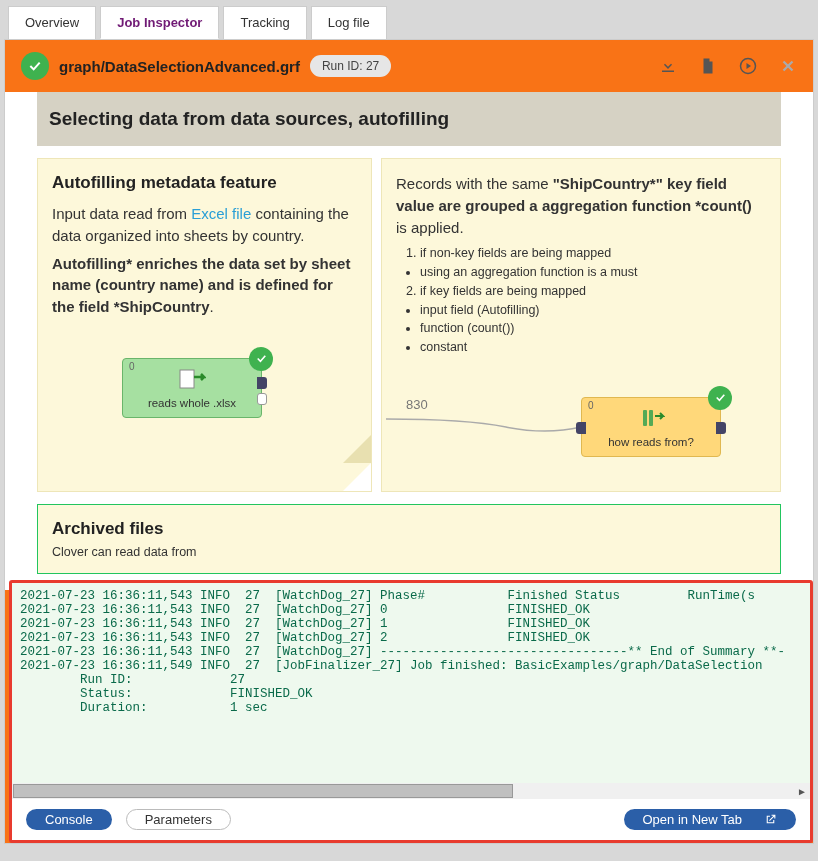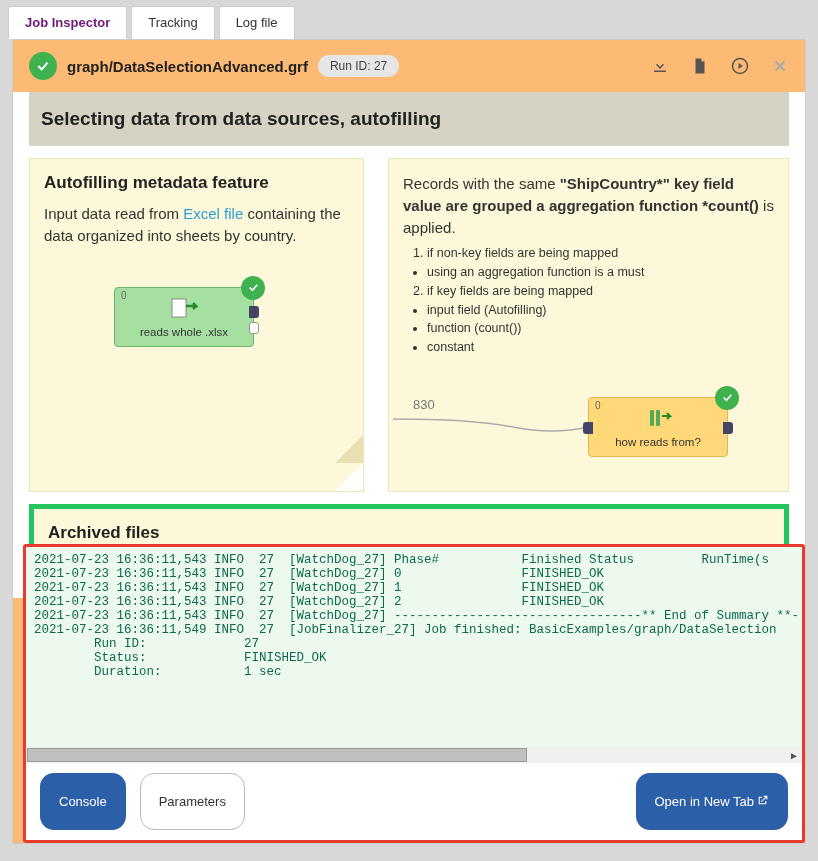--- a/index.html
+++ b/index.html
@@ -2,35 +2,35 @@
 <html><head>
 <meta charset="utf-8">
 <style>
 * { box-sizing: border-box; margin: 0; padding: 0; }
 body { font-family: Arial, sans-serif; font-size: 13px; background: #d8d8d8; width: 818px; height: 861px; overflow: hidden; position: relative; }
 
 .tabs { display: flex; gap: 4px; padding: 6px 8px 0; background: #d8d8d8; }
 .tab { padding: 8px 16px; background: #fff; border: 1px solid #ccc; border-bottom: none; cursor: pointer; font-size: 13px; color: #333; }
 .tab.active { color: #701a75; font-weight: 600; border-bottom: 1px solid #fff; position: relative; z-index: 2; }
 
-.panel { background: #fdba74; margin: 0 12px; border: 1px solid #ccc; min-height: 805px; position: relative; }
+.panel { background: #f97316; margin: 0 4px; border: 1px solid #ccc; min-height: 805px; position: relative; }
 
 .header { display: flex; align-items: center; padding: 12px 16px; gap: 10px; }
 .check-circle { width: 28px; height: 28px; border-radius: 50%; background: #3fb24f; display: flex; align-items: center; justify-content: center; }
 .check-circle svg { width: 16px; height: 16px; }
 .header-title { font-weight: 600; font-size: 15px; color: #222; }
 .run-badge { background: #e6e6e6; border-radius: 12px; padding: 4px 12px; font-size: 12px; color: #444; }
 .header-actions { margin-left: auto; display: flex; gap: 22px; align-items: center; }
 .header-actions .icon-btn { width: 18px; height: 18px; color: #555; cursor: pointer; display: flex; align-items: center; justify-content: center; }
 
-.canvas { background: #fff; padding: 0 16px 16px; position: relative; }
+.canvas { background: #fff; padding: 0 32px 16px; position: relative; }
 .canvas-title-bar { background: #d6d2c4; padding: 16px 12px; margin-bottom: 12px; }
 .canvas-title { font-size: 19px; font-weight: 700; color: #222; }
 
-.cards-row { display: flex; gap: 24px; }
+.cards-row { display: flex; gap: 9px; }
 .card { background: #fdf8da; border: 1px solid #eee6b8; padding: 14px; position: relative; }
 .card.left { flex: 0 0 335px; }
 .card.right { flex: 1; min-width: 0; overflow: hidden; }
 .card h3 { font-size: 17px; font-weight: 700; margin-bottom: 10px; color: #222; }
 .card p { font-size: 15px; color: #333; line-height: 1.45; margin-bottom: 6px; }
 .card a { color: #2a9fd6; text-decoration: none; }
 .card strong { font-weight: 700; }
 .card ol { margin-left: 24px; font-size: 12.5px; color: #333; line-height: 1.5; }
 .card ul { margin-left: 24px; font-size: 12.5px; color: #333; line-height: 1.5; list-style: disc; }
 .fold { position: absolute; right: 0; bottom: 0; width: 0; height: 0; border-left: 28px solid transparent; border-bottom: 28px solid #fff; }
@@ -48,43 +48,44 @@
 .node-index { position: absolute; top: 2px; left: 6px; font-size: 10px; color: #666; }
 .node-port { position: absolute; width: 10px; height: 12px; background: #446; border-radius: 0 3px 3px 0; }
 .node.green .node-port.out { right: -6px; top: 18px; }
 .node.green .node-port.out2 { right: -6px; top: 34px; background: #fff; border: 1px solid #999; border-radius: 3px; }
 .node.orange .node-port.in { left: -6px; top: 24px; border-radius: 3px 0 0 3px; }
 .node.orange .node-port.out { right: -6px; top: 24px; }
 .node-icon { width: 28px; height: 24px; margin-bottom: 2px; }
 
 .edge-count { position: absolute; font-size: 13px; color: #777; }
 
-.archived { background: #fdf8da; border: 5px solid #22c55e; padding: 14px; margin-top: 12px; }
+.archived { background: #fdf8da; border: 1px solid #22c55e; padding: 14px; margin-top: 12px; }
 .archived h3 { font-size: 17px; font-weight: 700; color: #222; }
 .archived p { font-size: 12.5px; color: #333; margin-top: 6px; }
 
-.console-wrap { position: absolute; left: 10px; right: 0; bottom: 0; background: #fff; border: 3px solid #e83b2e; border-radius: 3px; }
+.console-wrap { position: absolute; left: 4px; right: 0; bottom: 0; background: #fff; border: 3px solid #e83b2e; border-radius: 3px; }
 .console { background: #eef9ee; font-family: "Courier New", monospace; font-size: 12.5px; color: #0a6a4a; padding: 6px 8px; white-space: pre; overflow: auto; height: 200px; position: relative; }
 .console-scroll-x { height: 16px; background: #f0f0f0; position: relative; }
 .console-scroll-x .thumb { position: absolute; left: 1px; top: 1px; height: 14px; width: 500px; background: #c0c0c0; border: 1px solid #999; }
 .console-scroll-x .arrow { position: absolute; top: 0; width: 16px; height: 16px; display: flex; align-items: center; justify-content: center; font-size: 10px; color: #555; }
 .console-scroll-x .arrow.left { left: 0; }
 .console-scroll-x .arrow.right { right: 0; }
 
 .footer { display: flex; align-items: center; padding: 10px 14px; gap: 14px; background: #fff; }
-.btn { border-radius: 14px; padding: 20px 18px; font-size: 13px; cursor: pointer; border: 1px solid transparent; }
+.btn { border-radius: 14px; padding: 2px 18px; font-size: 13px; cursor: pointer; border: 1px solid transparent; }
 .btn.primary { background: #2b5fa8; color: #fff; }
 .btn.secondary { background: #fff; color: #333; border-color: #bbb; }
-.btn.action { background: #2b5fa8; color: #fff; margin-left: auto; display: flex; gap: 2px; }
+.btn.action { background: #2b5fa8; color: #fff; margin-left: auto; display: flex; align-items: center; gap: 22px; }
 .btn.action svg { width: 13px; height: 13px; }
 </style>
 </head>
 <body>
 
 <div class="tabs">
+  <div class="tab">Overview</div>
   <div class="tab active">Job Inspector</div>
   <div class="tab">Tracking</div>
   <div class="tab">Log file</div>
 </div>
 
 <div class="panel">
 
   <div class="header">
     <div class="check-circle">
       <svg viewBox="0 0 24 24" fill="none" stroke="#fff" stroke-width="3">
@@ -123,20 +124,21 @@
     <div class="canvas-title-bar">
       <div class="canvas-title">Selecting data from data sources, autofilling</div>
     </div>
 
     <div class="cards-row">
       <div class="card left">
         <h3>Autofilling metadata feature</h3>
         <p>
           <span>Input data read from </span><a href="#">Excel file</a><span> containing the data organized into sheets by country.</span>
         </p>
+        <p><strong>Autofilling* enriches the data set by sheet name (country name) and is defined for the field *ShipCountry</strong>.</p>
         <div class="node-area-left">
           <div class="node green">
             <span class="node-index">0</span>
             <div class="node-icon">
               <svg viewBox="0 0 28 24">
                   <rect x="2" y="3" width="14" height="18" fill="#fff" stroke="#888"></rect>
                   <path d="M16 10 l10 0 l-3 -3 m3 3 l-3 3" stroke="#2a8a2a" stroke-width="2.5" fill="none"></path>
                 </svg>
             </div>
             <span class="node-label">reads whole .xlsx</span>

